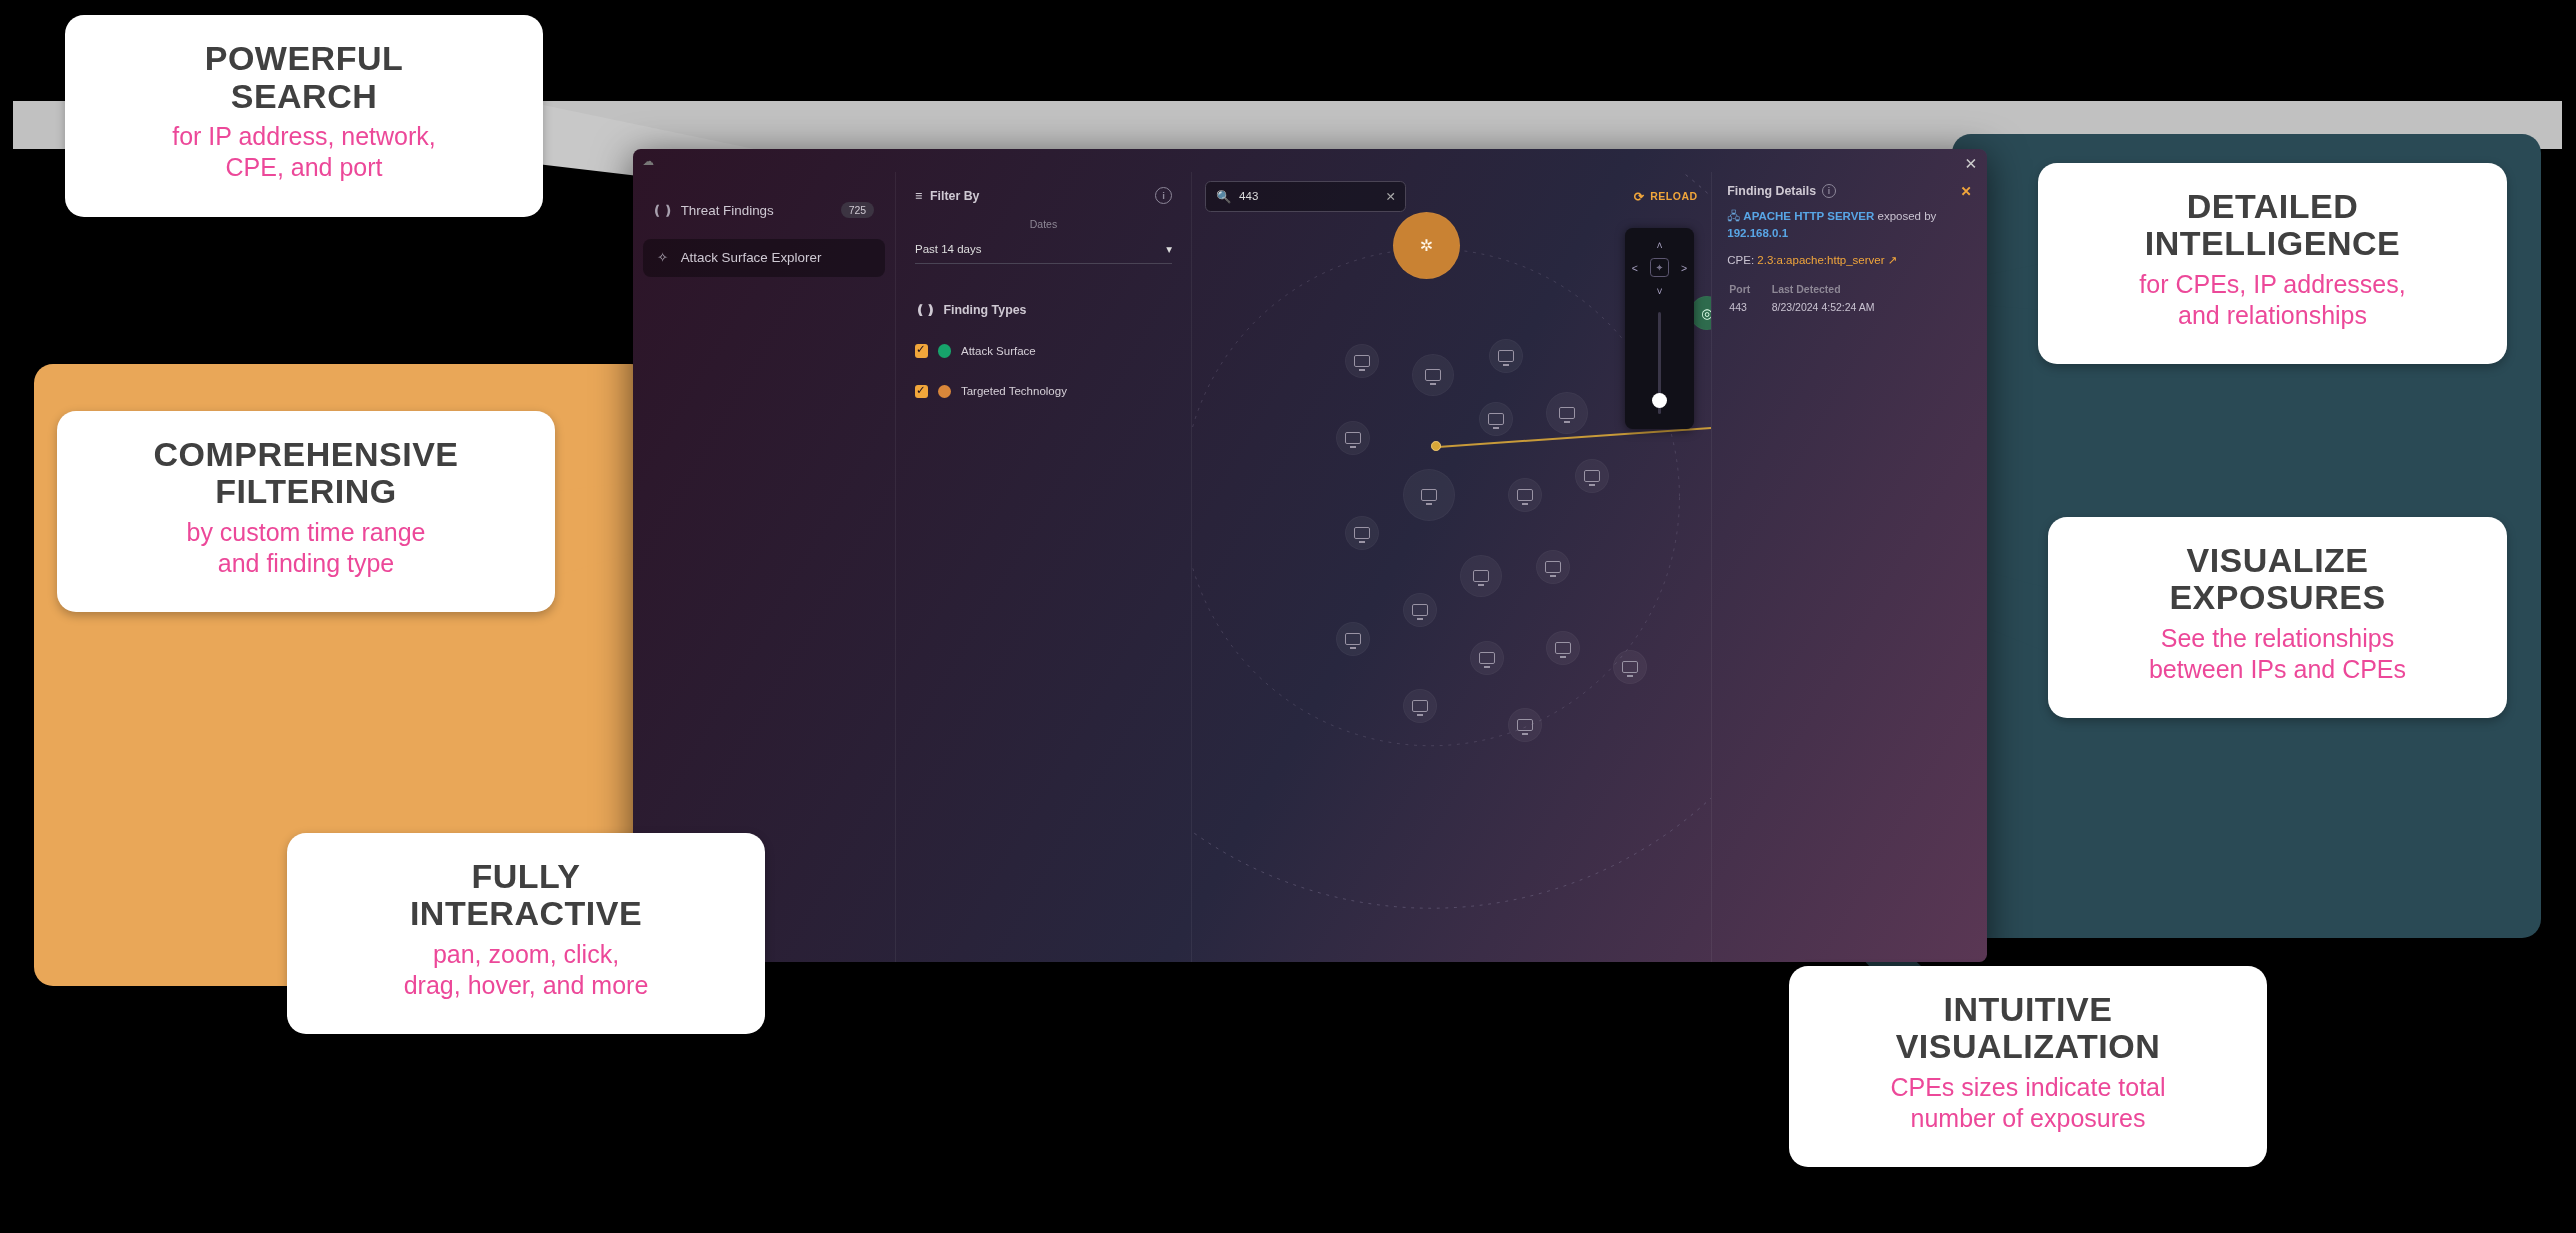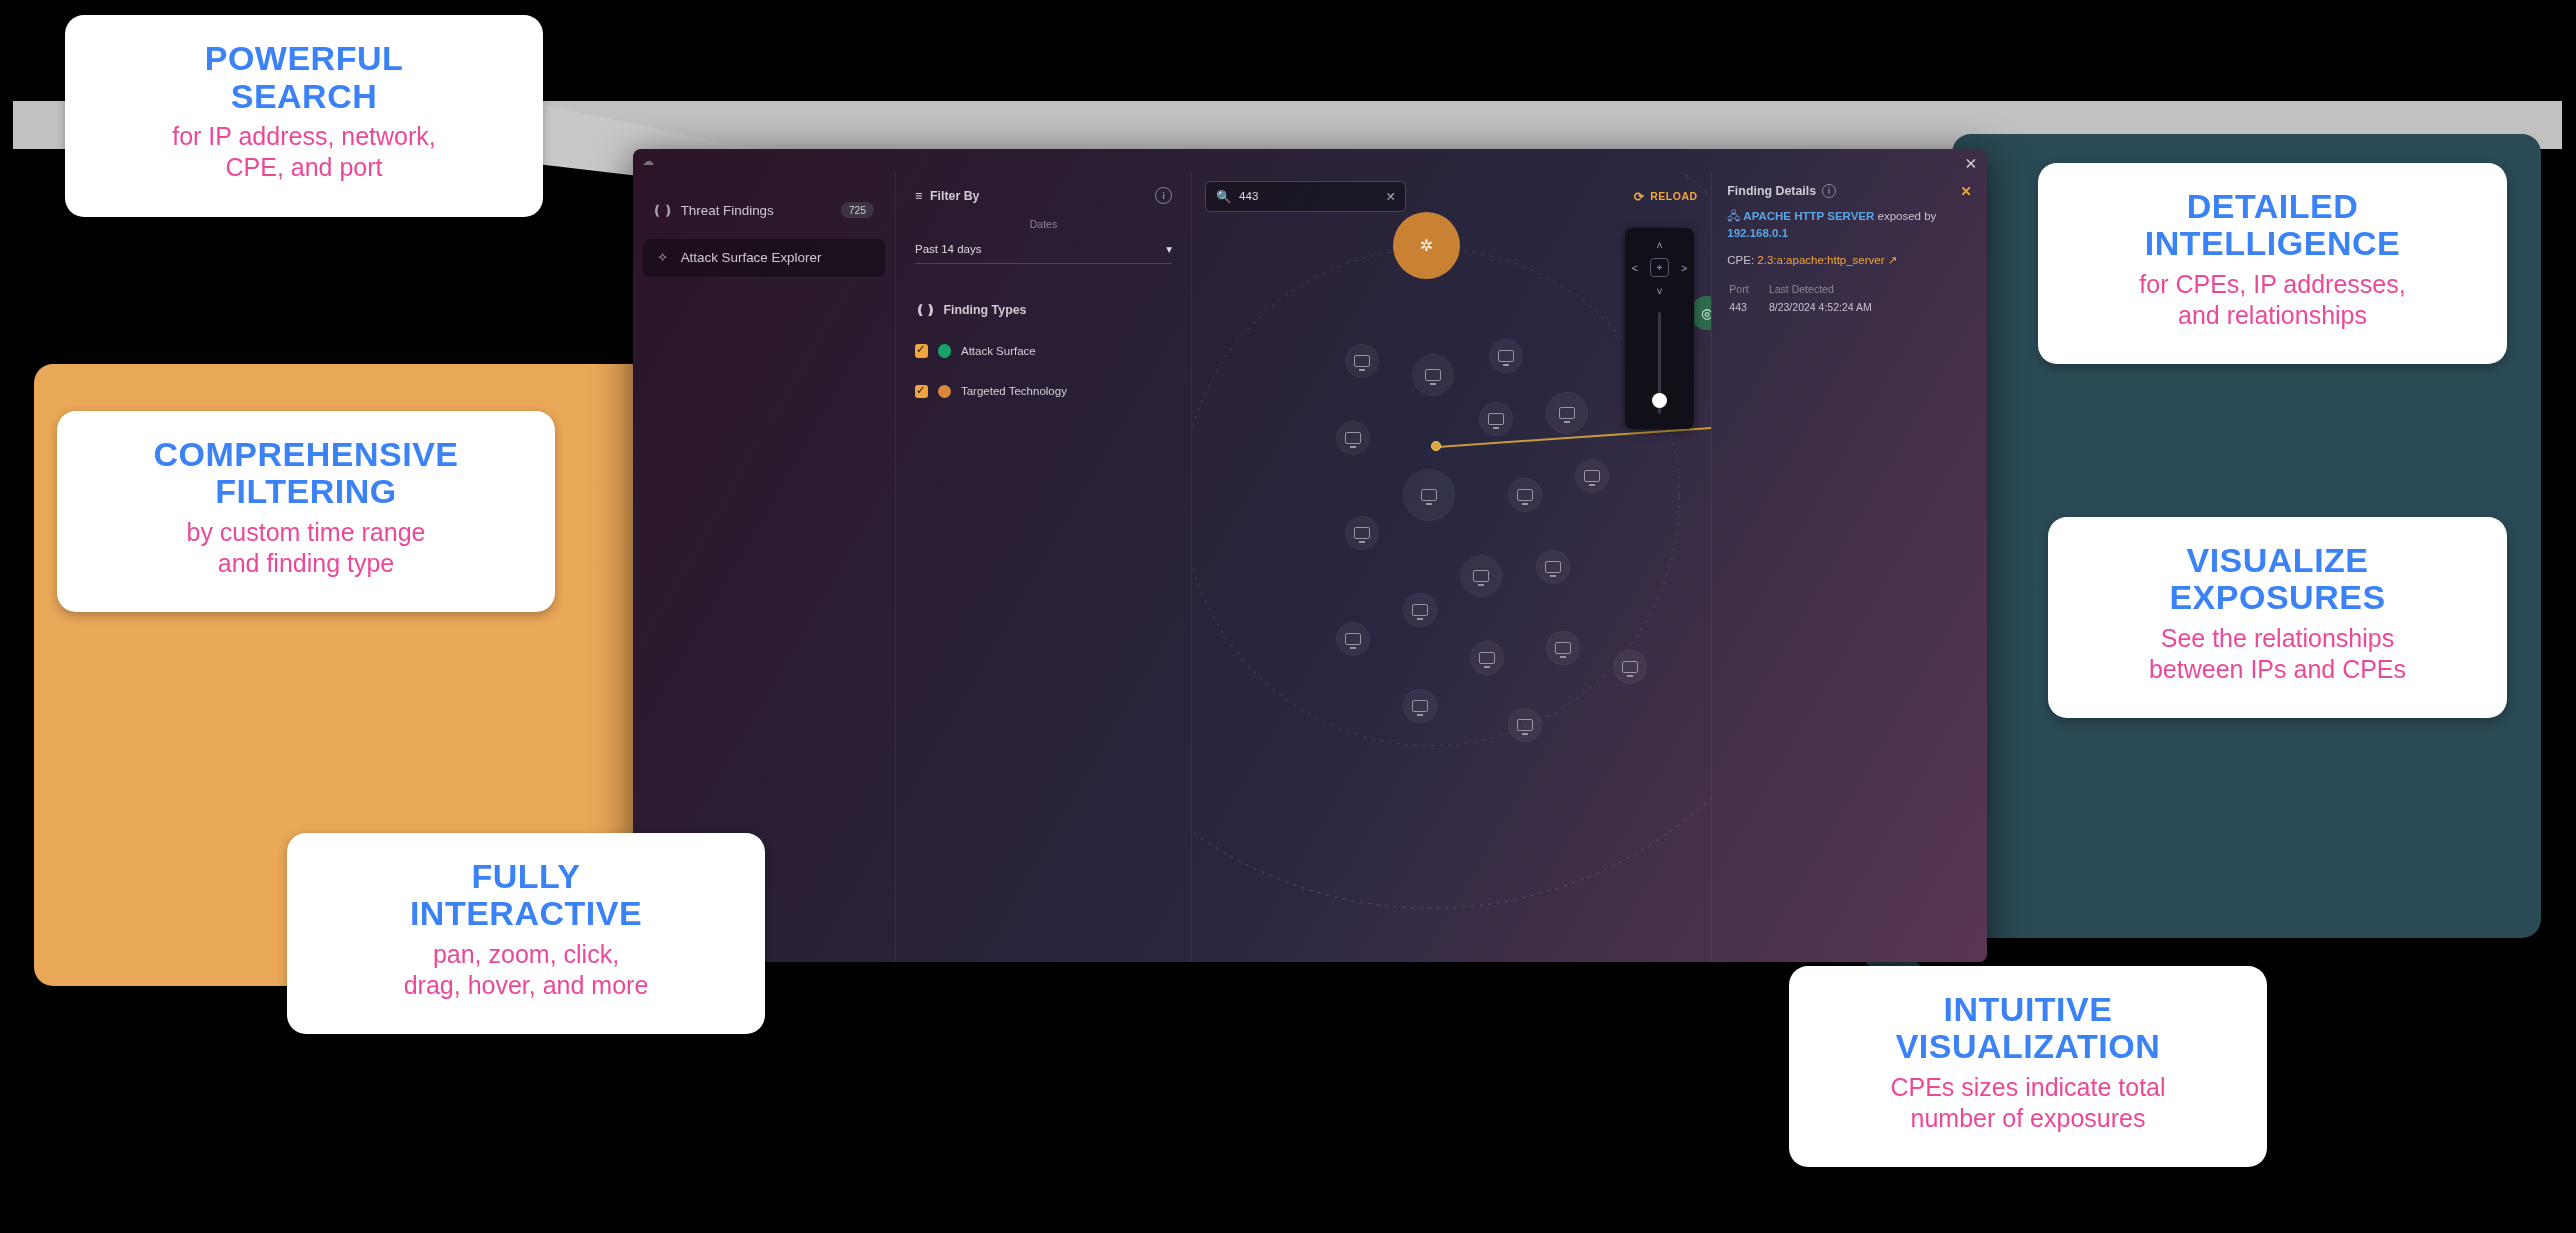--- a/index.html
+++ b/index.html
@@ -6,21 +6,21 @@
   html, body { width: 2576px; height: 1233px; background: #000; font-family: -apple-system, "Segoe UI", Arial, sans-serif; overflow: hidden; }
 
   
   .bg-orange   { position:absolute; left:34px;  top:364px; width:616px; height:622px; background:#e9a758; border-radius:19px; z-index:1; }
   .bg-navy     { position:absolute; left:1952px; top:134px; width:589px; height:804px; background:#2a4a55; border-radius:19px; z-index:1; }
   .bg-grey-top { position:absolute; left:13.4px;  top:101px; width:2549px; height:48px;  background:#c1c1c1; z-index:1; }
 
   
   .callout { position:absolute; background:#fff; border-radius:19px; padding:25px 40px 33px;
              text-align:center; z-index:6; box-shadow:0 3.8px 9.6px rgba(0,0,0,.25); }
-  .callout h3 { font-size:34px; font-weight:800; letter-spacing:0.5px; color:#3b82f6; line-height:1.1; }
+  .callout h3 { font-size:34px; font-weight:800; letter-spacing:0.5px; color:#404040; line-height:1.1; }
   .callout p  { font-size:25px; color:#ec4899; margin-top:6px; line-height:1.25; }
 
   .pointer { position:absolute; z-index:3; }
 
   
   .app { position:absolute; left:633px; top:149px; width:1354px; height:813px;
          background:linear-gradient(120deg,#2d1427 0%,#28273f 55%,#5a3754 100%);
          border-radius:7.7px; z-index:5; box-shadow:0 7.7px 38px rgba(0,0,0,.6); color:#d6d0d8; }
   .app-topbar { height:23px; display:flex; align-items:center; color:#777; font-size:11.5px; padding:1.9px 9.6px; }
   .app-close { position:absolute; right:9.6px; top:5.7px; color:#ccc; font-size:15.3px; cursor:pointer; }
@@ -107,21 +107,21 @@
              font-size:11.5px; color:#c9c3d1;}
   .details .dhdr { display:flex; align-items:center; gap:5.7px; font-weight:600;
                    font-size:12.4px; color:#cfc9d3; }
   .details .dhdr .info { width:14.4px; height:14.4px; border:1px solid #8e889a; border-radius:50%;
                          display:flex;align-items:center;justify-content:center;font-size:8.6px;color:#8e889a;}
   .details .dclose { margin-left:auto; color:#f1a63b; font-size:13.4px; cursor:pointer;}
   .drow { margin-top:9.6px; line-height:1.5; }
   .blue { color:#58a6e6; }
   .amber { color:#f1a63b; }
   .dtable { margin-top:11.5px; width:100%; font-size:10.5px; }
-  .dtable th { text-align:left; color:#8d8795; font-weight:400; padding-bottom:3.8px;}
+  .dtable th { text-align:left; color:#8d8795; font-weight:700; padding-bottom:3.8px;}
   .dtable td { color:#c9c3d1; }
 
   
   .mon { width:15.3px; height:11.5px; border:1.4px solid #9a94a5; border-radius:1.9px; position:relative;}
   .mon::after{content:"";position:absolute;bottom:-4.8px;left:3.8px;width:5.7px;height:1.9px;background:#9a94a5;}
 
   
   svg.arcs { position:absolute; left:0; top:0; width:100%; height:100%; pointer-events:none;}
 </style>
 </head>

